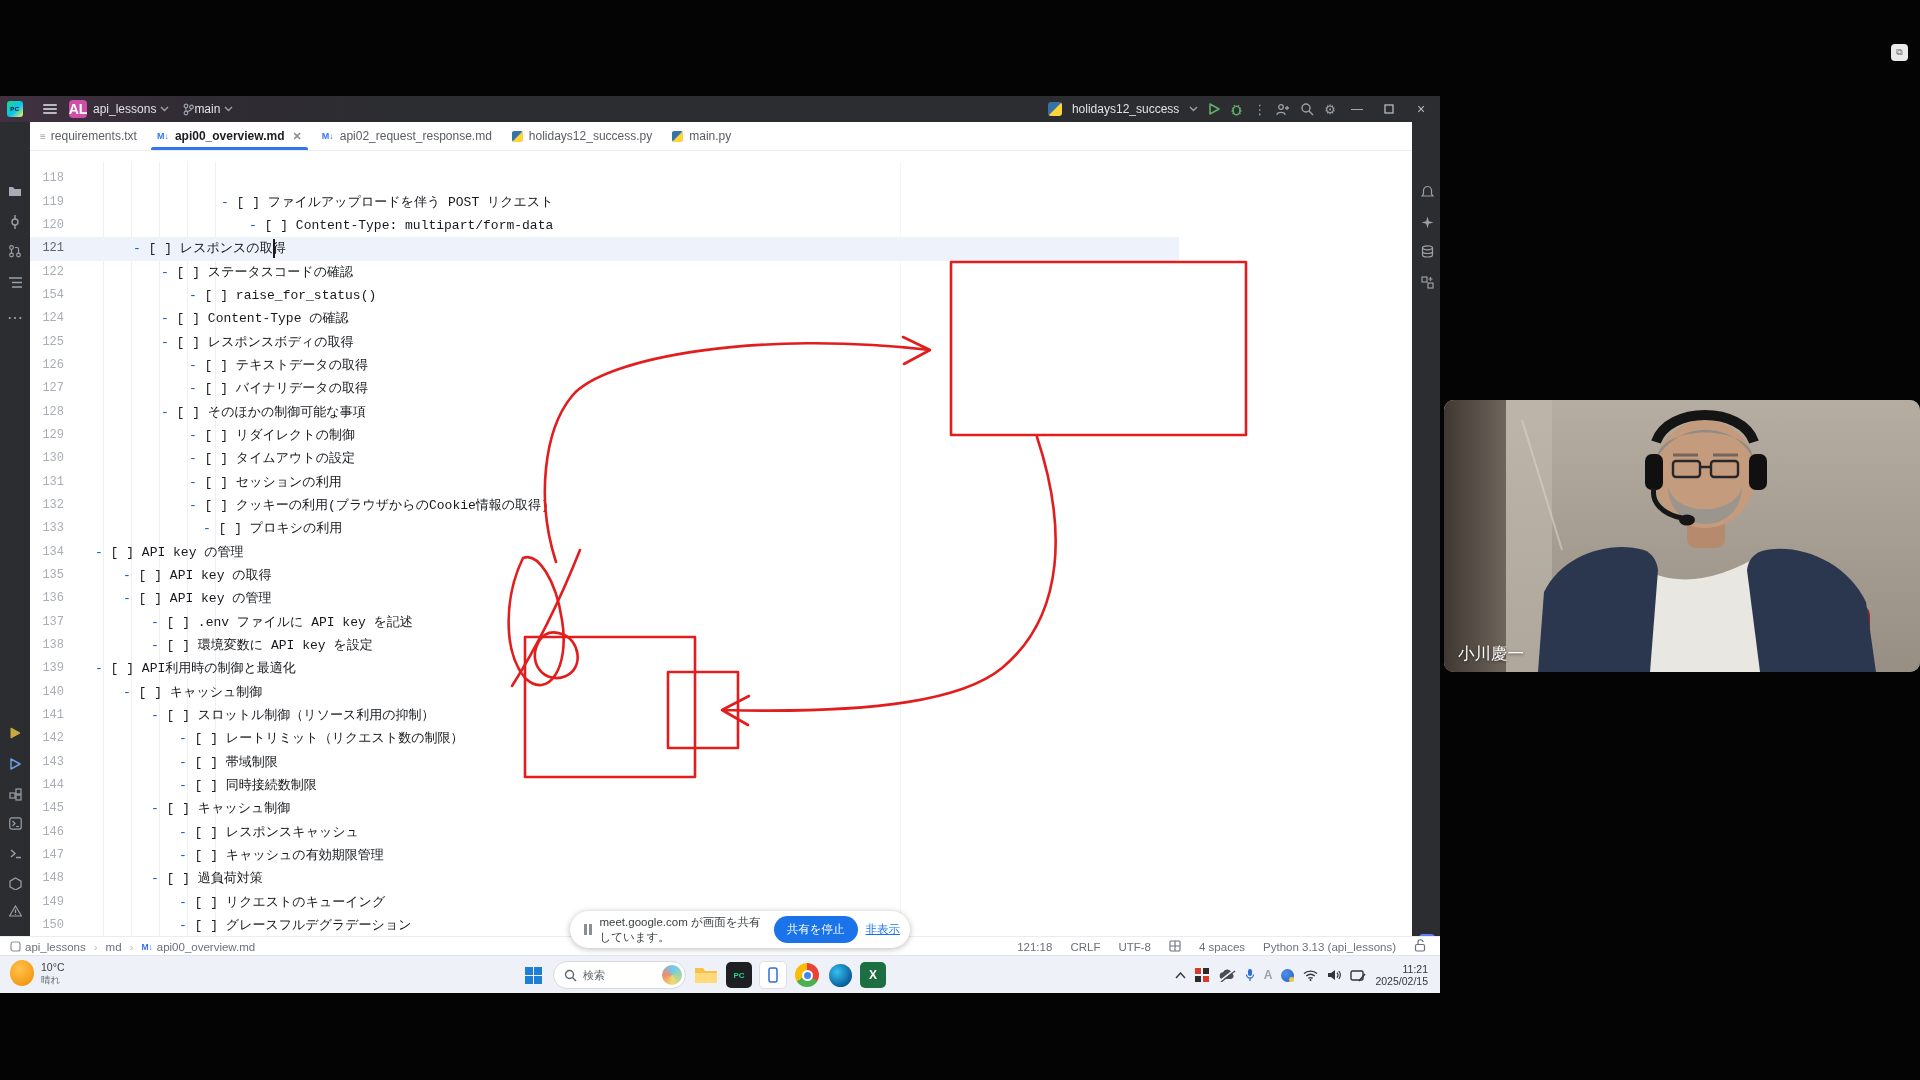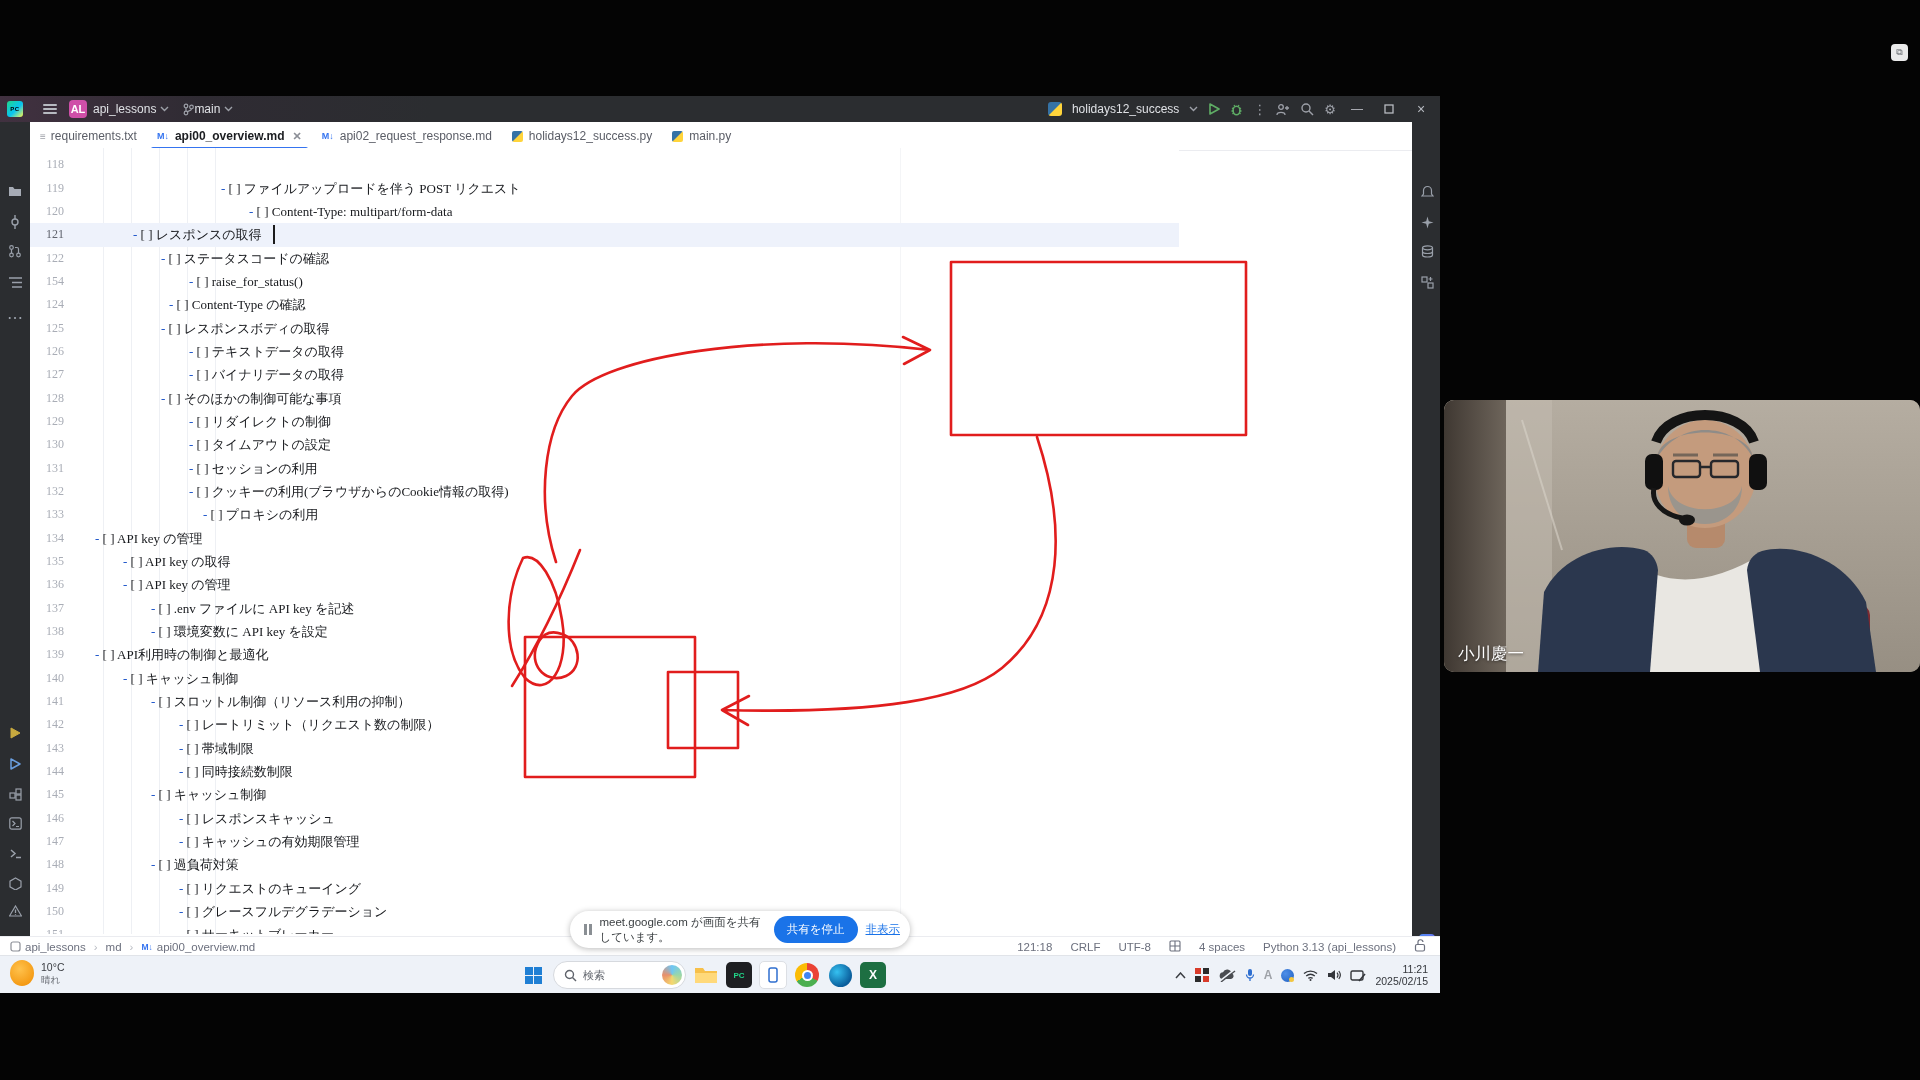--- a/index.html
+++ b/index.html
@@ -11,21 +11,21 @@
 
   
   #titlebar{position:absolute;left:0;top:0;width:1440px;height:26px;
     background:linear-gradient(to right,#413140,#2f2b33 14%,#2b2d30 30%);display:flex;align-items:center;color:#dfe1e5;font-size:12px;}
   .tb-ic{color:#9da0a8;display:flex;align-items:center;justify-content:center;height:22px;}
   #pc-logo{width:16px;height:16px;border-radius:3px;margin:0 8px 0 7px;
     background:linear-gradient(135deg,#21d789,#07c3f2 55%,#fcf84a);display:flex;align-items:center;justify-content:center;}
   #pc-logo b{font-size:6px;color:#000;letter-spacing:.5px;}
   .burger{width:14px;height:10px;display:flex;flex-direction:column;justify-content:space-between;margin:0 12px;}
   .burger i{height:1.6px;background:#b7bac1;border-radius:1px;}
-  #al-badge{width:18px;height:18px;border-radius:4px;background:#cf4fa8;color:#fff;font-size:11px;font-weight:bold;
+  #al-badge{width:18px;height:18px;border-radius:4px;background:#cf4fa8;color:#fff;font-size:14px;font-weight:bold;
     display:flex;align-items:center;justify-content:center;margin-right:6px;}
   .chev{margin:0 6px 0 4px;}
   .title-right{position:absolute;right:0;top:0;height:26px;display:flex;align-items:center;gap:10px;padding-right:8px;}
   .py-ic{width:14px;height:14px;border-radius:3px;background:linear-gradient(135deg,#3572a5 49%,#ffd43b 51%);}
   .win-btn{width:22px;text-align:center;color:#b7bac1;font-size:12px;}
   svg.sic{display:block;}
 
   
   #tabbar{position:absolute;left:30px;top:26px;width:1382px;height:28px;background:#fff;border-bottom:1px solid #ebecf0;
     display:flex;align-items:stretch;font-size:12px;color:#5a5d66;}
@@ -37,22 +37,22 @@
   .tab .tx{color:#9da0a8;font-size:10px;letter-spacing:-1px;}
   .tab .cl{color:#8c8f97;font-size:11px;margin-left:2px;}
 
   
   .strip{position:absolute;top:26px;width:30px;background:#2b2d30;color:#9aa0aa;}
   #lstrip{left:0;height:814px;}
   #rstrip{left:1412px;height:814px;}
   .strip .it{position:absolute;left:0;width:30px;height:24px;display:flex;align-items:center;justify-content:center;}
 
   
-  #editor{position:absolute;left:30px;top:52px;width:1149px;height:786px;background:#fff;overflow:hidden;
-    font-family:Liberation Serif, serif;font-size:13px;}
+  #editor{position:absolute;left:30px;top:66px;width:1149px;height:786px;background:#fff;overflow:hidden;
+    font-family:Liberation Mono, monospace;font-size:13px;}
   .guide{position:absolute;top:0;bottom:0;width:1px;background:#eef0f4;}
   .row{position:absolute;left:0;width:100%;height:23.333px;line-height:23.333px;}
   .row .ln{position:absolute;left:0;width:34px;text-align:right;color:#a9adb6;font-size:12px;}
   .row.cur .ln{color:#5f636d;}
   .hlrow{position:absolute;left:0;width:100%;height:23.333px;background:#eef2fb;}
   .code{position:absolute;white-space:pre;}
   .code .d{color:#1750c8;}
   .code .b{color:#1a1c20;}
   .code .t{color:#16181c;}
   #caret{position:absolute;width:1.6px;height:19px;background:#1b1b1b;}
@@ -337,21 +337,21 @@
           <div class="row" style="top: 98.632px;">
             <span class="ln">122</span>
             <span class="code" style="left: 131px;"><span class="d">- </span><span class="b">[ ] </span><span class="t">ステータスコードの確認</span></span>
           </div>
           <div class="row" style="top: 121.965px;">
             <span class="ln">154</span>
             <span class="code" style="left: 159px;"><span class="d">- </span><span class="b">[ ] </span><span class="t">raise_for_status()</span></span>
           </div>
           <div class="row" style="top: 145.298px;">
             <span class="ln">124</span>
-            <span class="code" style="left: 131px; margin-left: 8px;"><span class="d">- </span><span class="b">[ ] </span><span class="t">Content-Type の確認</span></span>
+            <span class="code" style="left: 131px;"><span class="d">- </span><span class="b">[ ] </span><span class="t">Content-Type の確認</span></span>
           </div>
           <div class="row" style="top: 168.631px;">
             <span class="ln">125</span>
             <span class="code" style="left: 131px;"><span class="d">- </span><span class="b">[ ] </span><span class="t">レスポンスボディの取得</span></span>
           </div>
           <div class="row" style="top: 191.964px;">
             <span class="ln">126</span>
             <span class="code" style="left: 159px;"><span class="d">- </span><span class="b">[ ] </span><span class="t">テキストデータの取得</span></span>
           </div>
           <div class="row" style="top: 215.297px;">

